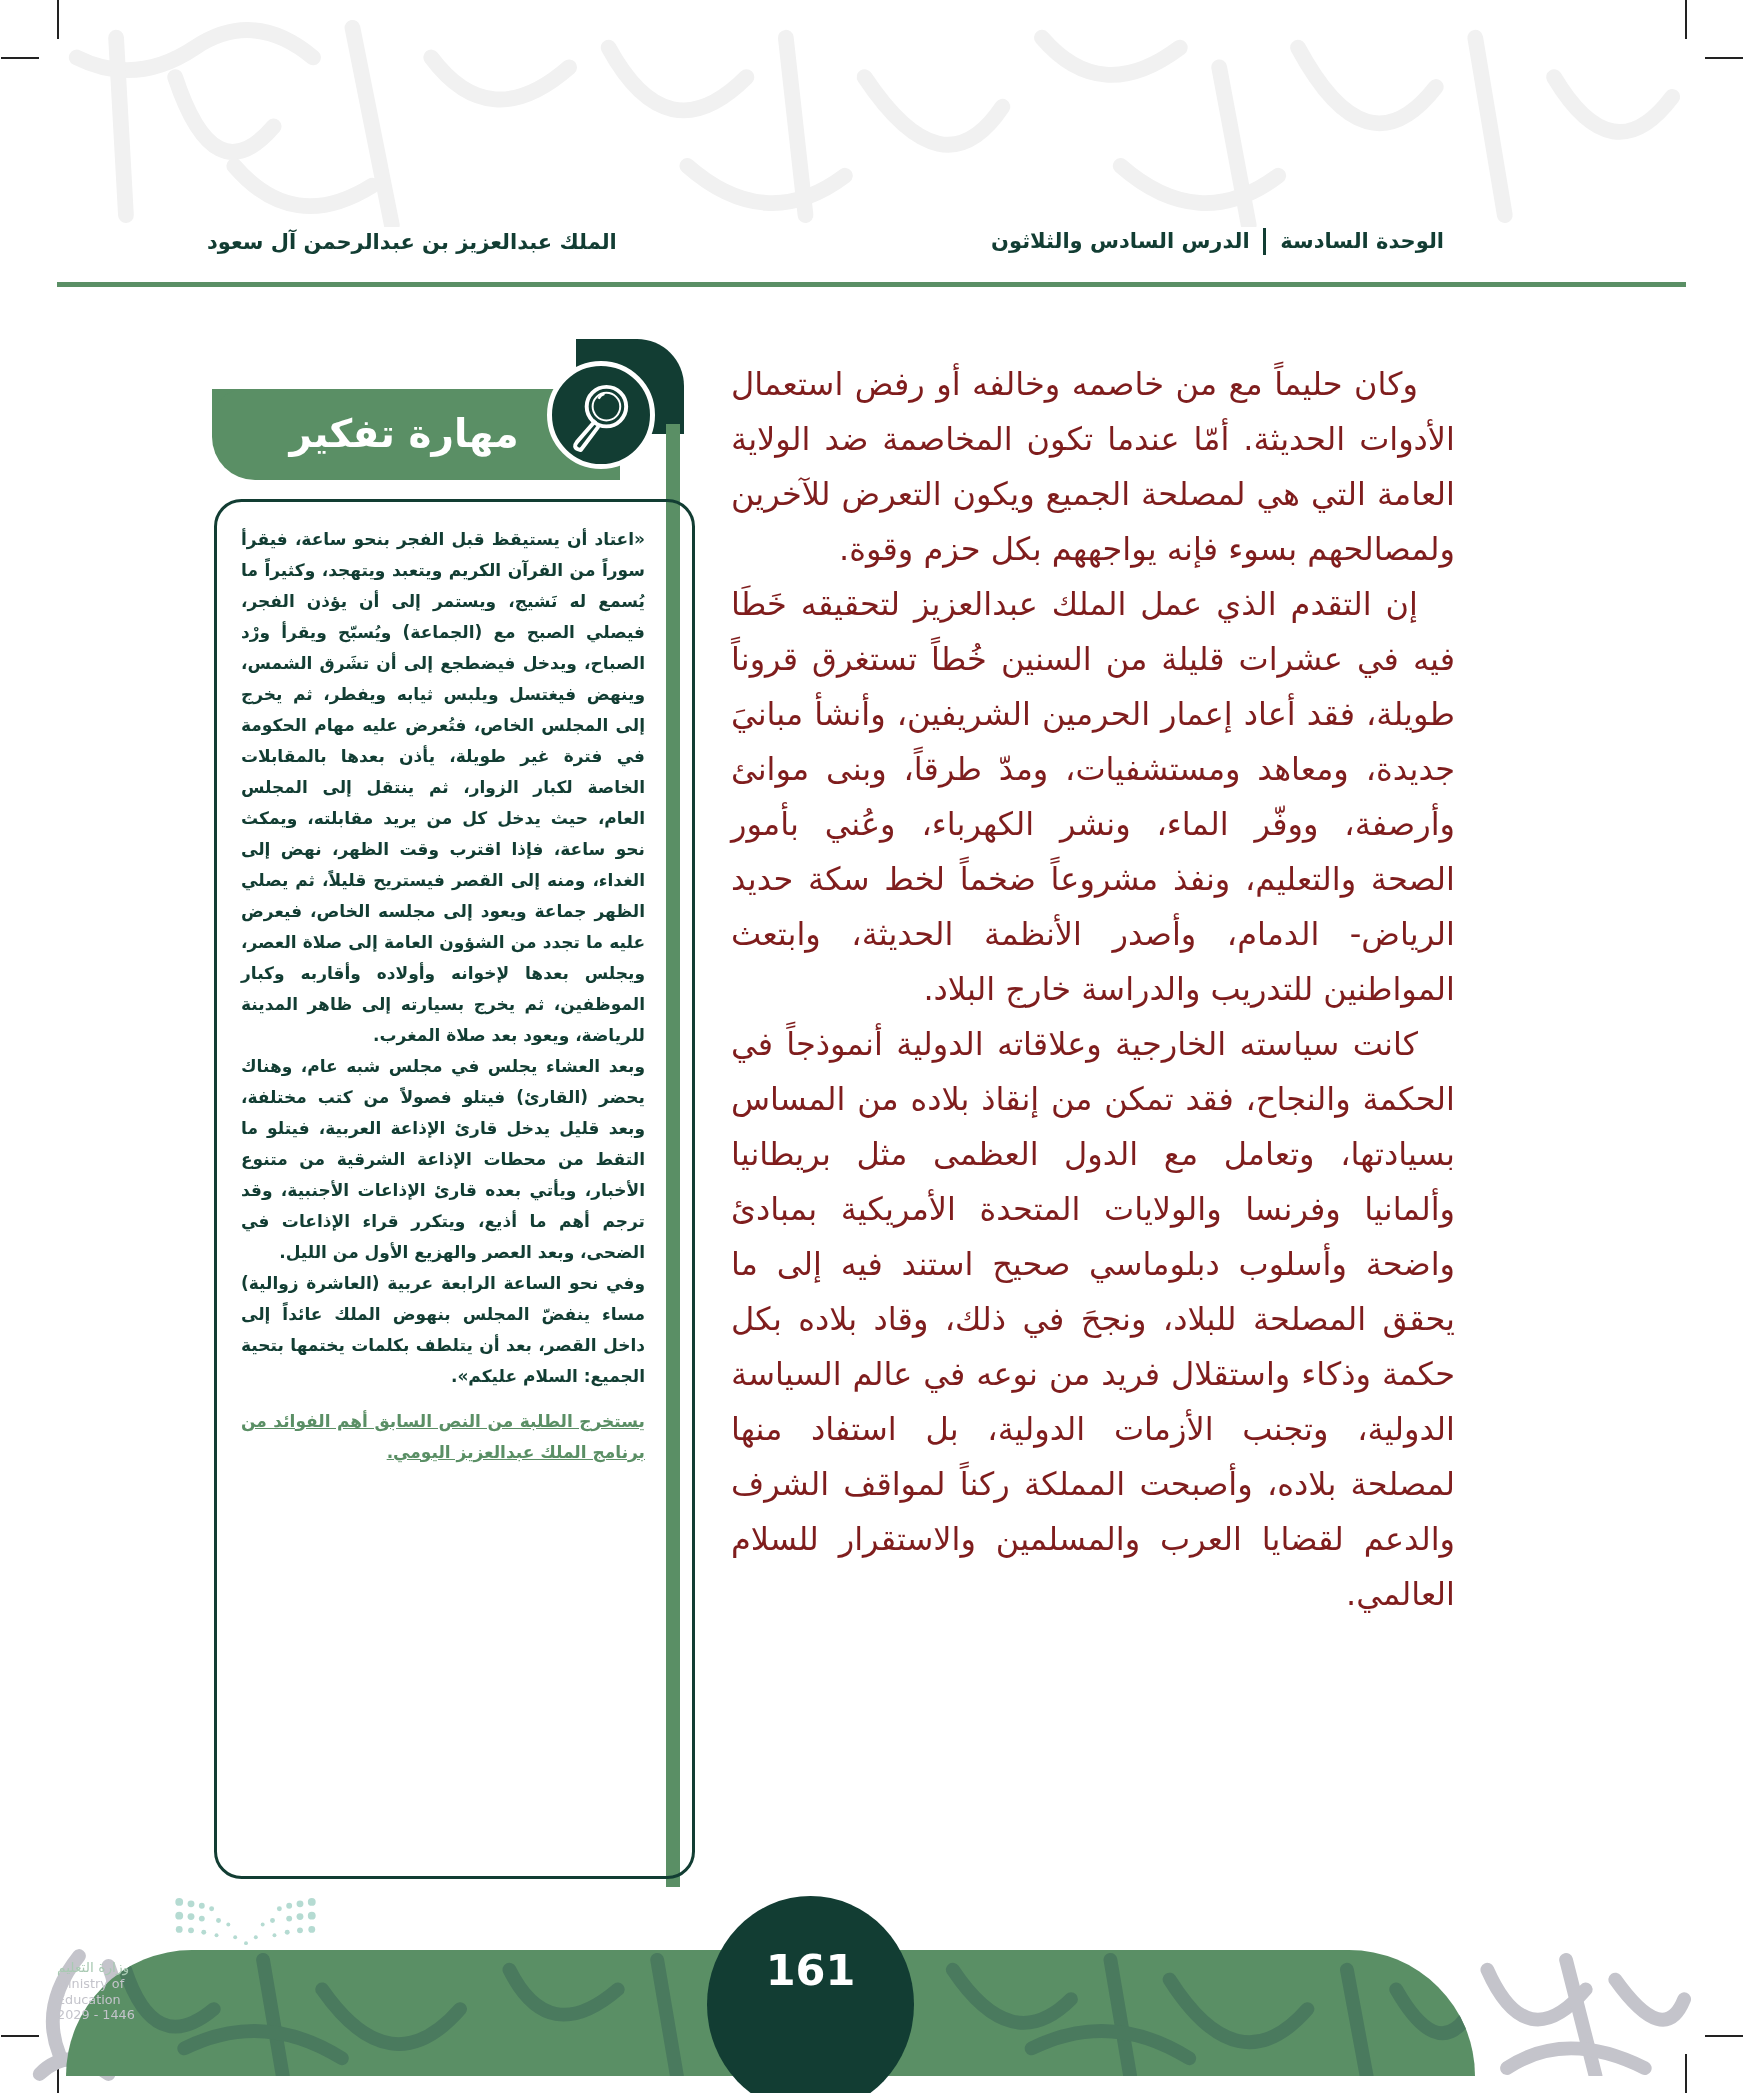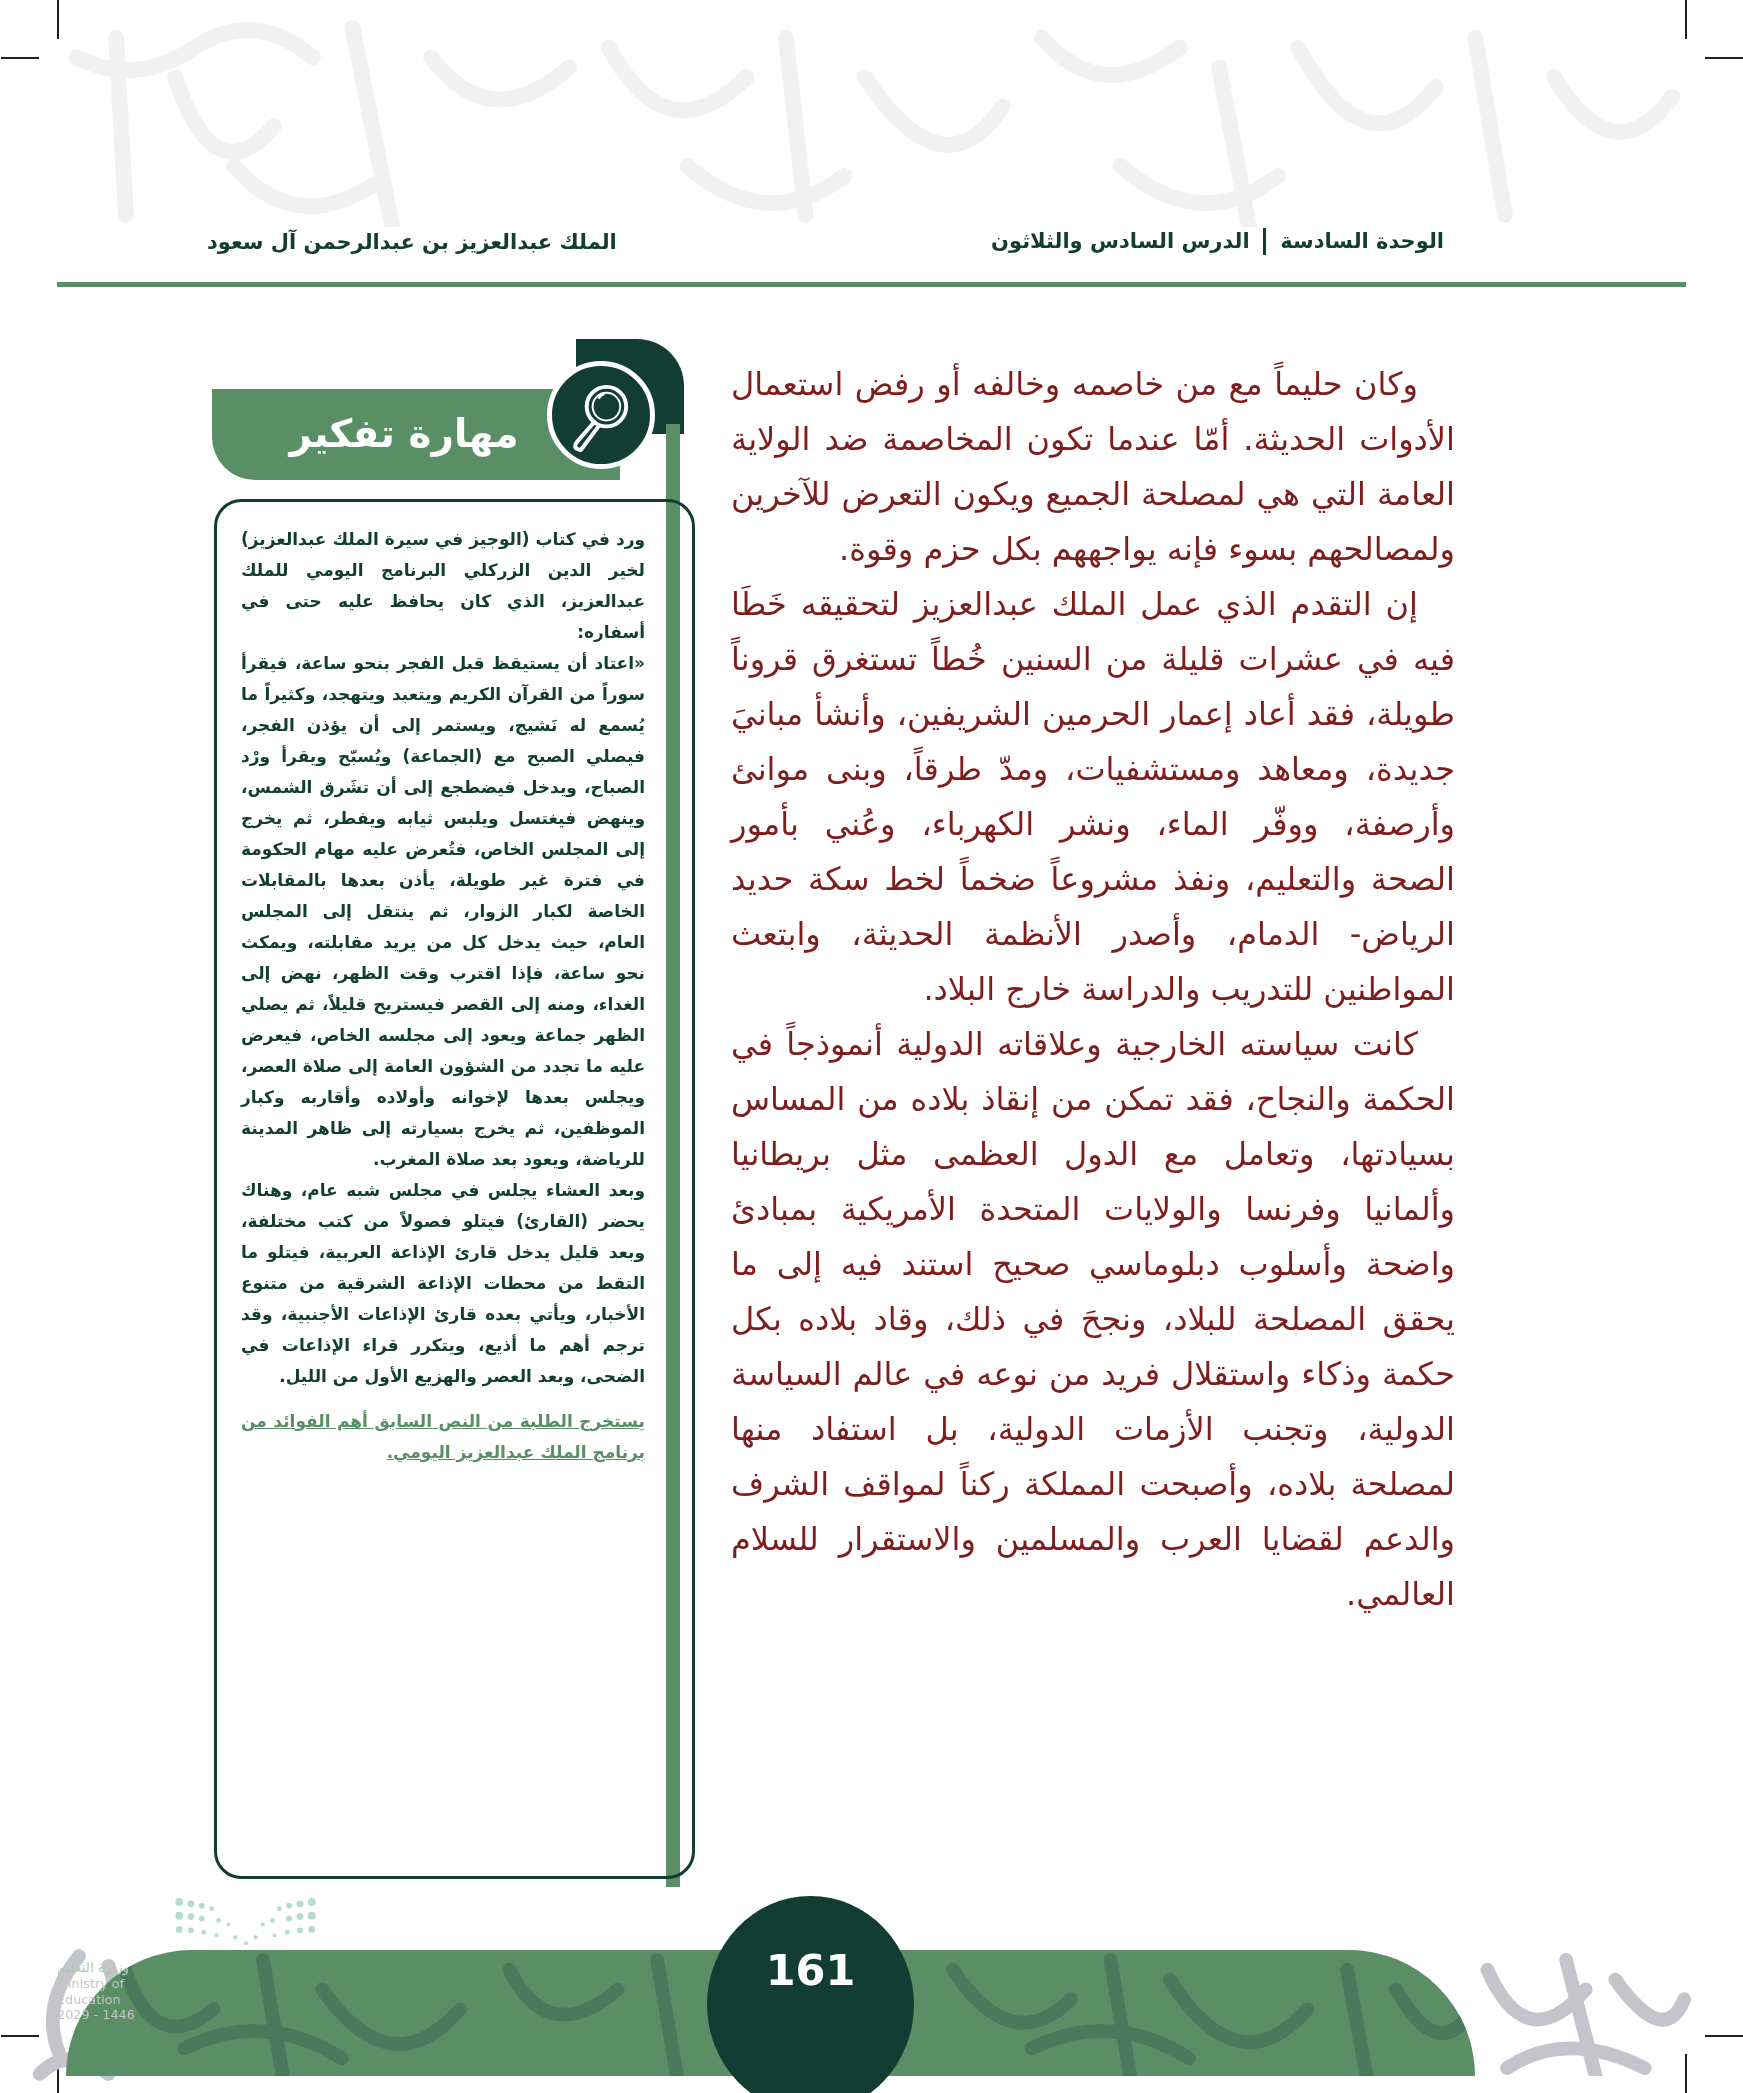--- a/index.html
+++ b/index.html
@@ -121,23 +121,23 @@
   <svg width="77" height="77" viewBox="0 0 78 78">
     <circle cx="44" cy="30" r="20" fill="none" stroke="#ffffff" stroke-width="4"></circle>
     <circle cx="44" cy="30" r="14" fill="none" stroke="#ffffff" stroke-width="2"></circle>
     <path d="M33 44 L14 66 Q10 71 15 73 L18 74 L36 50" fill="none" stroke="#ffffff" stroke-width="4" stroke-linejoin="round"></path>
     <path d="M36 22 Q38 18 42 17" fill="none" stroke="#ffffff" stroke-width="2.5"></path>
   </svg>
 </div>
 
 <div class="info-box"></div>
 <div class="info-text">
-  <p>ورد في كتاب (الوجيز في سيرة الملك عبدالعزيز) لخير الدين الزركلي البرنامج اليومي للملك عبدالعزيز، الذي كان يحافظ عليه حتى في أسفاره:</p>
   <p>«اعتاد أن يستيقظ قبل الفجر بنحو ساعة، فيقرأ سوراً من القرآن الكريم ويتعبد ويتهجد، وكثيراً ما يُسمع له نَشيج، ويستمر إلى أن يؤذن الفجر، فيصلي الصبح مع (الجماعة) ويُسبّح ويقرأ ورْد الصباح، ويدخل فيضطجع إلى أن تشَرق الشمس، وينهض فيغتسل ويلبس ثيابه ويفطر، ثم يخرج إلى المجلس الخاص، فتُعرض عليه مهام الحكومة في فترة غير طويلة، يأذن بعدها بالمقابلات الخاصة لكبار الزوار، ثم ينتقل إلى المجلس العام، حيث يدخل كل من يريد مقابلته، ويمكث نحو ساعة، فإذا اقترب وقت الظهر، نهض إلى الغداء، ومنه إلى القصر فيستريح قليلاً، ثم يصلي الظهر جماعة ويعود إلى مجلسه الخاص، فيعرض عليه ما تجدد من الشؤون العامة إلى صلاة العصر، ويجلس بعدها لإخوانه وأولاده وأقاربه وكبار الموظفين، ثم يخرج بسيارته إلى ظاهر المدينة للرياضة، ويعود بعد صلاة المغرب.</p>
   <p>وبعد العشاء يجلس في مجلس شبه عام، وهناك يحضر (القارئ) فيتلو فصولاً من كتب مختلفة، وبعد قليل يدخل قارئ الإذاعة العربية، فيتلو ما التقط من محطات الإذاعة الشرقية من متنوع الأخبار، ويأتي بعده قارئ الإذاعات الأجنبية، وقد ترجم أهم ما أذيع، ويتكرر قراء الإذاعات في الضحى، وبعد العصر والهزيع الأول من الليل.</p>
+  <p>وفي نحو الساعة الرابعة عربية (العاشرة زوالية) مساء ينفضّ المجلس بنهوض الملك عائداً إلى داخل القصر، بعد أن يتلطف بكلمات يختمها بتحية الجميع: السلام عليكم».</p>
   <p class="info-task">يستخرج الطلبة من النص السابق أهم الفوائد من برنامج الملك عبدالعزيز اليومي.</p>
 </div>
 
 <svg class="dots" viewBox="0 0 155 55">
   <g fill="#b5dbd2">
     <circle cx="10" cy="6" r="4"></circle>
       <circle cx="22" cy="8" r="3.5"></circle>
       <circle cx="33" cy="10" r="3"></circle>
       <circle cx="43" cy="13" r="2.5"></circle>
     <circle cx="145" cy="6" r="4"></circle>

